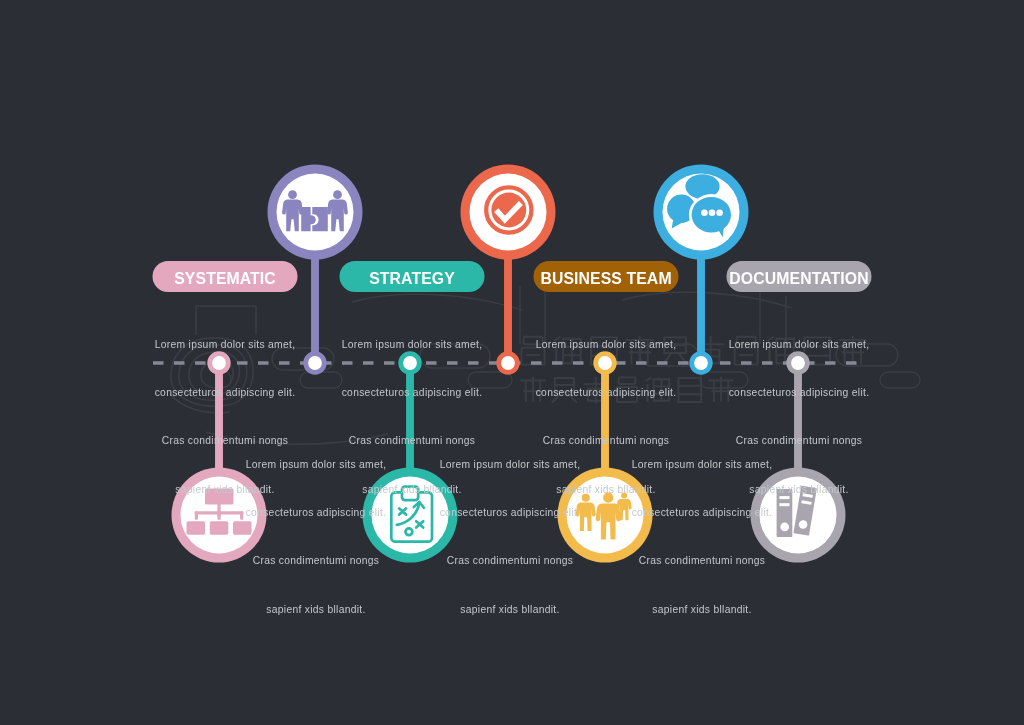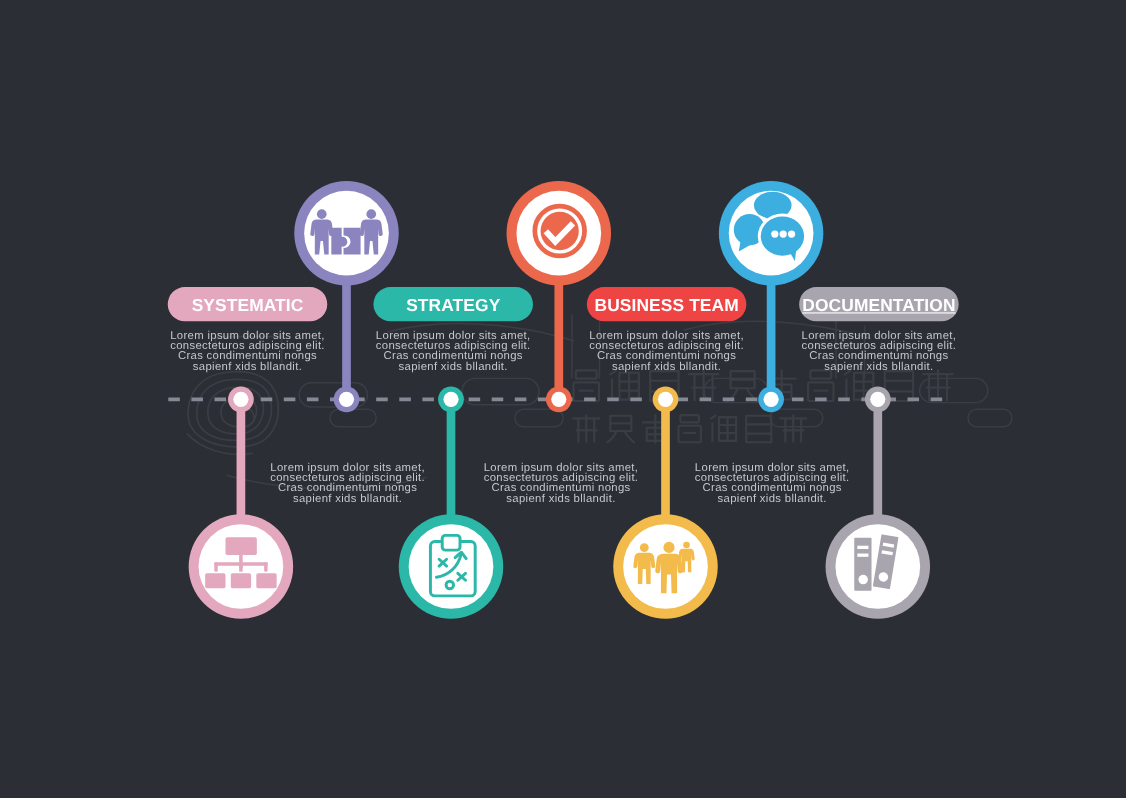--- a/index.html
+++ b/index.html
@@ -7,21 +7,21 @@
        font-family:"Liberation Sans",sans-serif;overflow:hidden;}
   #stage{position:relative;width:1024px;height:673px;background:#2b2e34;}
   #art{position:absolute;left:0;top:0;}
   .badge{position:absolute;width:145px;height:31px;border-radius:16px;display:flex;
          align-items:center;justify-content:center;color:#fff;
          font-size:15.8px;font-weight:bold;letter-spacing:0.1px;
          white-space:nowrap;box-sizing:border-box;}
   .badge span{display:block;text-indent:0.1px;position:relative;top:2.5px;}
   .body-text{position:absolute;width:220px;text-align:center;color:#c4c8cd;
              font-size:10.3px;line-height:9.2px;letter-spacing:0.3px;}
-  .body-text div{white-space:nowrap;}
+  .body-text div{white-space:nowrap;margin-top:39px;}
 </style>
 </head>
 <body>
 
 <div id="stage">
 <svg id="art" width="1024" height="725" viewBox="0 0 1024 725">
 <g opacity="0.07">
         <g fill="none" stroke="#ffffff" stroke-width="1.5">
           <path d="M 212 338 C 182 339 170 358 171 378 C 172 398 196 408 222 406 C 248 404 256 382 252 362 C 248 344 232 337 212 338 Z"></path>
           <path d="M 212 345 C 188 346 178 361 179 378 C 180 395 199 402 221 400 C 243 398 249 380 246 364 C 243 349 229 344 212 345 Z"></path>
@@ -294,36 +294,36 @@
       <div>consecteturos adipiscing elit.</div>
       <div>Cras condimentumi nongs</div>
       <div>sapienf xids bllandit.</div>
     </div>
 <div class="body-text" style="left:510.0px;top:421.0px;transform:translateX(-50%);">
       <div>Lorem ipsum dolor sits amet,</div>
       <div>consecteturos adipiscing elit.</div>
       <div>Cras condimentumi nongs</div>
       <div>sapienf xids bllandit.</div>
     </div>
-<div class="badge" style="left: 606px; top: 261px; transform: translateX(-50%); background-color: #ef4444;">
+<div class="badge" style="left: 606px; top: 261px; transform: translateX(-50%); background-color: #a16207;">
       <span>BUSINESS TEAM</span>
     </div>
 <div class="body-text" style="left:606.0px;top:301.0px;transform:translateX(-50%);">
       <div>Lorem ipsum dolor sits amet,</div>
       <div>consecteturos adipiscing elit.</div>
       <div>Cras condimentumi nongs</div>
       <div>sapienf xids bllandit.</div>
     </div>
 <div class="body-text" style="left:702.0px;top:421.0px;transform:translateX(-50%);">
       <div>Lorem ipsum dolor sits amet,</div>
       <div>consecteturos adipiscing elit.</div>
       <div>Cras condimentumi nongs</div>
       <div>sapienf xids bllandit.</div>
     </div>
-<div class="badge" style="left: 799px; top: 261px; transform: translateX(-50%); background-color: rgb(168, 165, 175); text-decoration: underline;">
+<div class="badge" style="left: 799px; top: 261px; transform: translateX(-50%); background-color: rgb(168, 165, 175);">
       <span>DOCUMENTATION</span>
     </div>
 <div class="body-text" style="left:799.0px;top:301.0px;transform:translateX(-50%);">
       <div>Lorem ipsum dolor sits amet,</div>
       <div>consecteturos adipiscing elit.</div>
       <div>Cras condimentumi nongs</div>
       <div>sapienf xids bllandit.</div>
     </div>
 </div>
 

